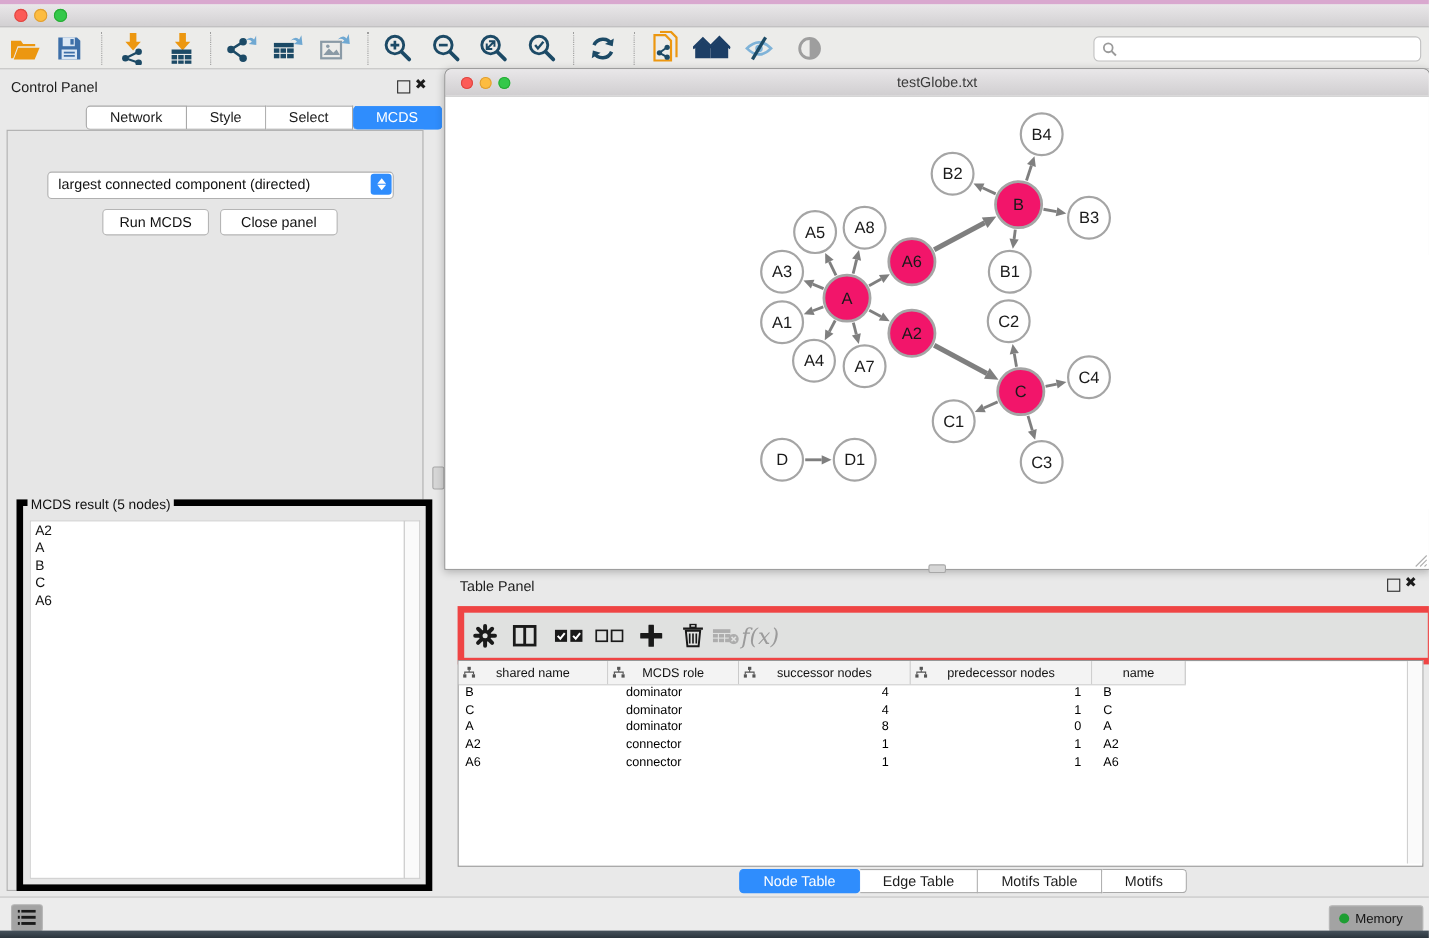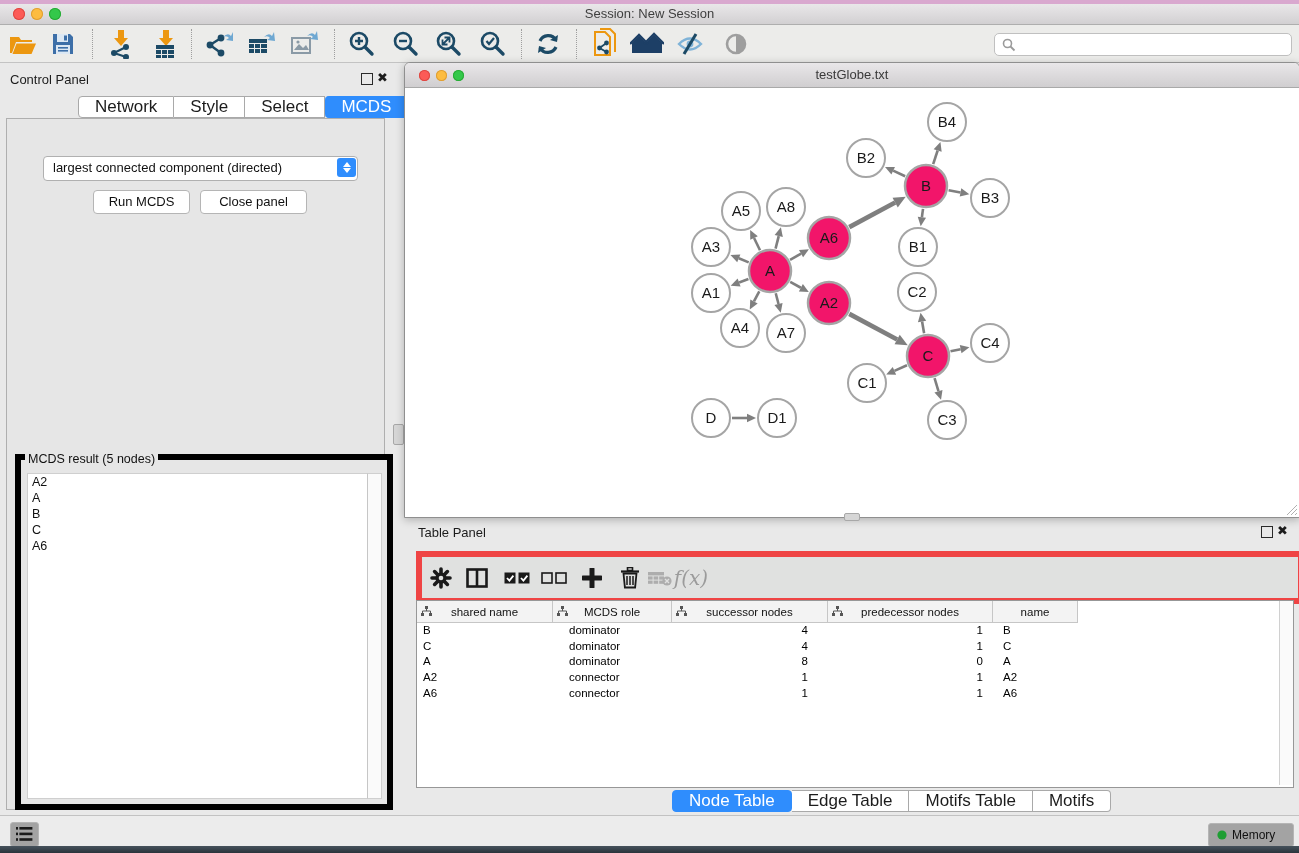--- a/index.html
+++ b/index.html
@@ -24,22 +24,22 @@
   .searchbox{position:absolute;left:994px;top:8px;width:296px;height:21px;background:#fff;
              border:1px solid #c0c0c0;border-radius:5px}
   .searchbox input{position:absolute;left:24px;top:1px;width:264px;height:17px;border:none;outline:none;
              font-size:12px;background:transparent}
   
   .panel-title{font-size:13px;color:#1c1c1c}
   .float-ic{width:10px;height:10px;border:1.6px solid #2a2a2a;display:inline-block}
   .close-ic{font-family:"DejaVu Sans",sans-serif;font-weight:bold;font-size:13px;color:#1c1c1c;line-height:10px}
   
   .seg-row{display:flex}
-  .seg{height:20px;line-height:20px;padding:0 16px;background:#fff;border:1px solid #a9a9a9;
-       border-left:none;font-size:17px;color:#1c1c1c;text-align:center;cursor:default}
+  .seg{height:20px;line-height:20px;padding:0 21px;background:#fff;border:1px solid #a9a9a9;
+       border-left:none;font-size:13px;color:#1c1c1c;text-align:center;cursor:default}
   .seg:first-child{border-left:1px solid #a9a9a9;border-radius:4px 0 0 4px}
   .seg:last-child{border-radius:0 4px 4px 0}
   .seg.active{background:#2f8dfd;border-color:#2f8dfd;color:#fff;border-radius:4px}
   .cp-inner{left:6px;top:118px;width:377px;height:690px;background:#e6e6e6;border:1px solid #afafaf}
   .dropdown{position:absolute;left:36px;top:37px;width:313px;height:23px;background:#fff;
             border:1px solid #b0b0b0;border-radius:4px;font-size:13px;color:#111}
   .dropdown .dtext{position:absolute;left:9px;top:3px;white-space:nowrap}
   .stepper{position:absolute;right:1px;top:1px;width:19px;height:19px;background:#2f8dfd;border-radius:3px;margin:0}
   .stepper .up{position:absolute;left:5.5px;top:4px;width:0;height:0;border-left:4px solid transparent;
                border-right:4px solid transparent;border-bottom:5px solid #fff}
@@ -82,21 +82,20 @@
   .mini-btn{position:absolute;background:#a3a3a3;border:1px solid #b5b5b5;border-radius:3px}
 </style>
 </head>
 <body>
 
 <div class="abs desktop-top"></div>
 <div class="abs titlebar">
   <span class="tl red"></span>
   <span class="tl yellow"></span>
   <span class="tl green"></span>
-  <div class="title">Session: New Session</div>
 </div>
 
 <div class="abs toolbar">
   <div class="tb-icon" style="left:6px">
     <svg width="30" height="26" viewBox="0 0 30 26">
         <path d="M2 6 L11 6 L13 9 L24 9 L24 11 L8 11 L4 22 L2 22 Z" fill="#ec9710"></path>
         <path d="M8.5 12.5 L28 12.5 L23.5 23 L4.5 23 Z" fill="#ec9710"></path>
       </svg>
   </div>
   <div class="tb-icon" style="left:46px">

